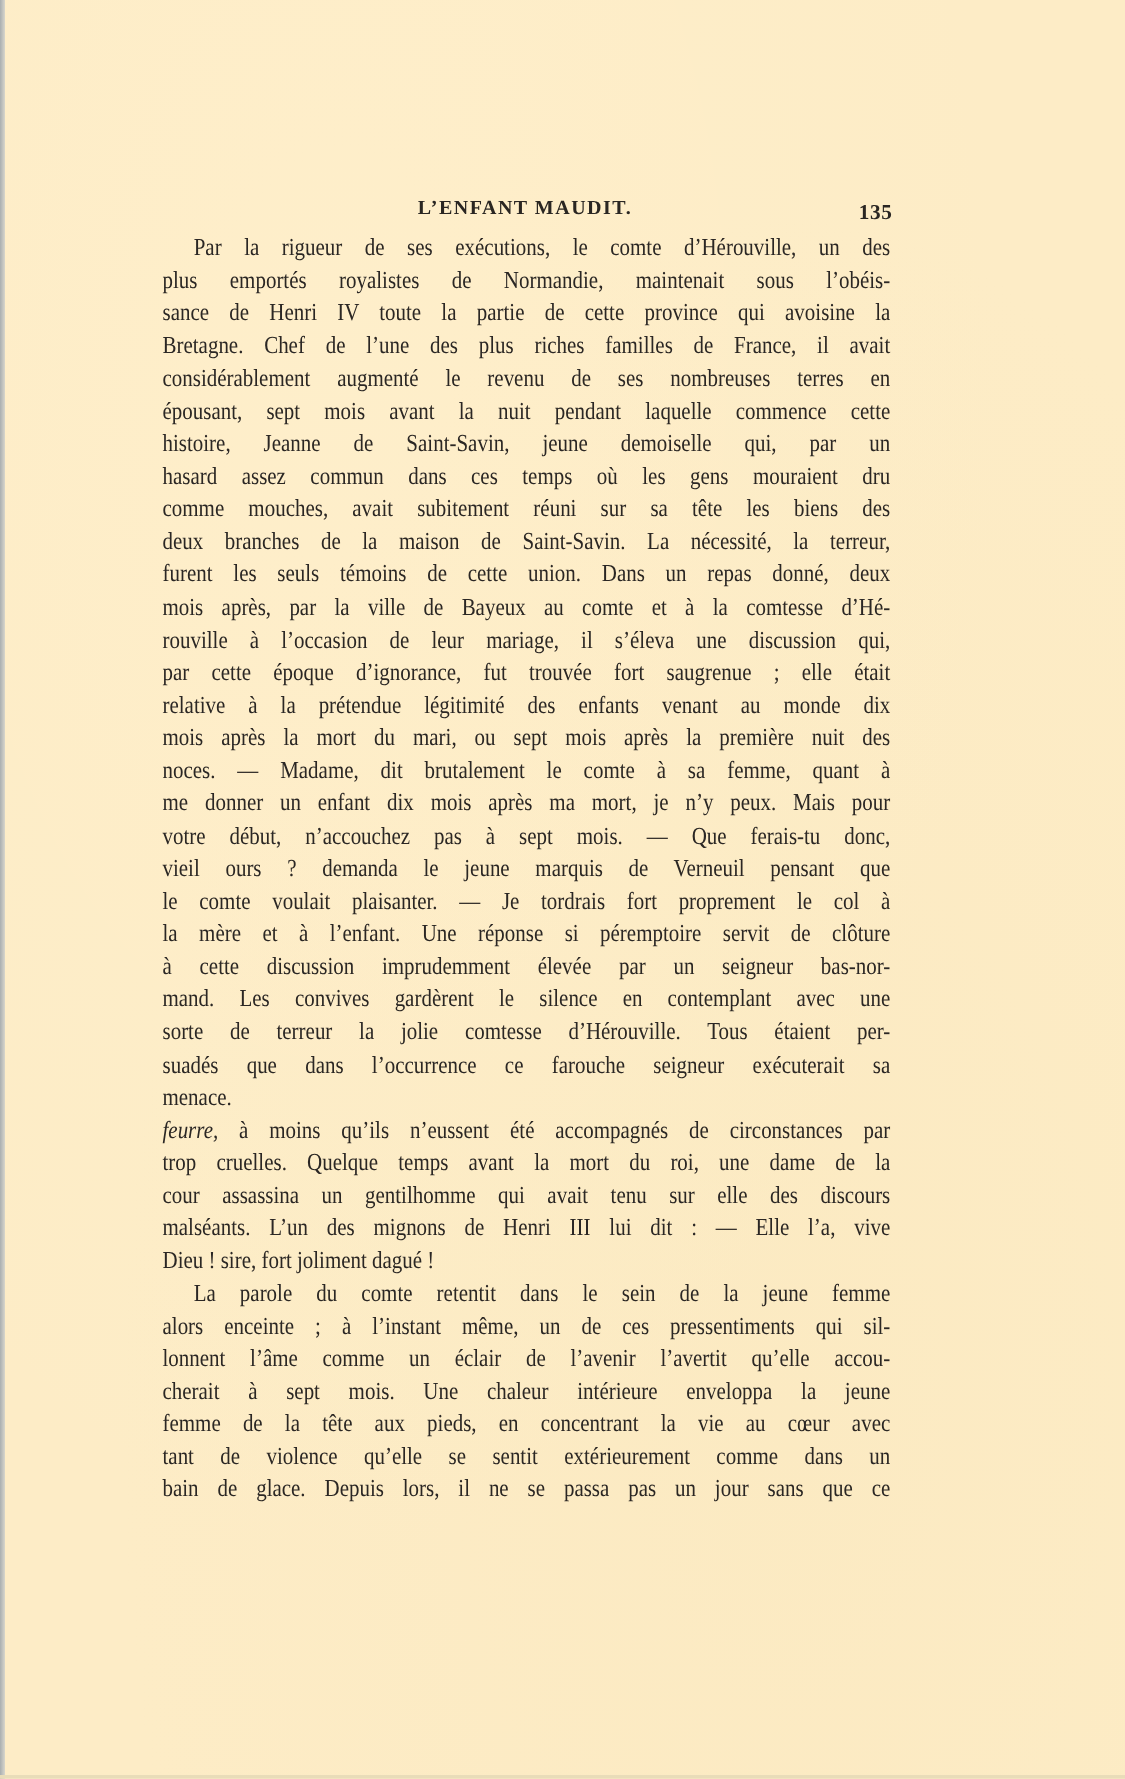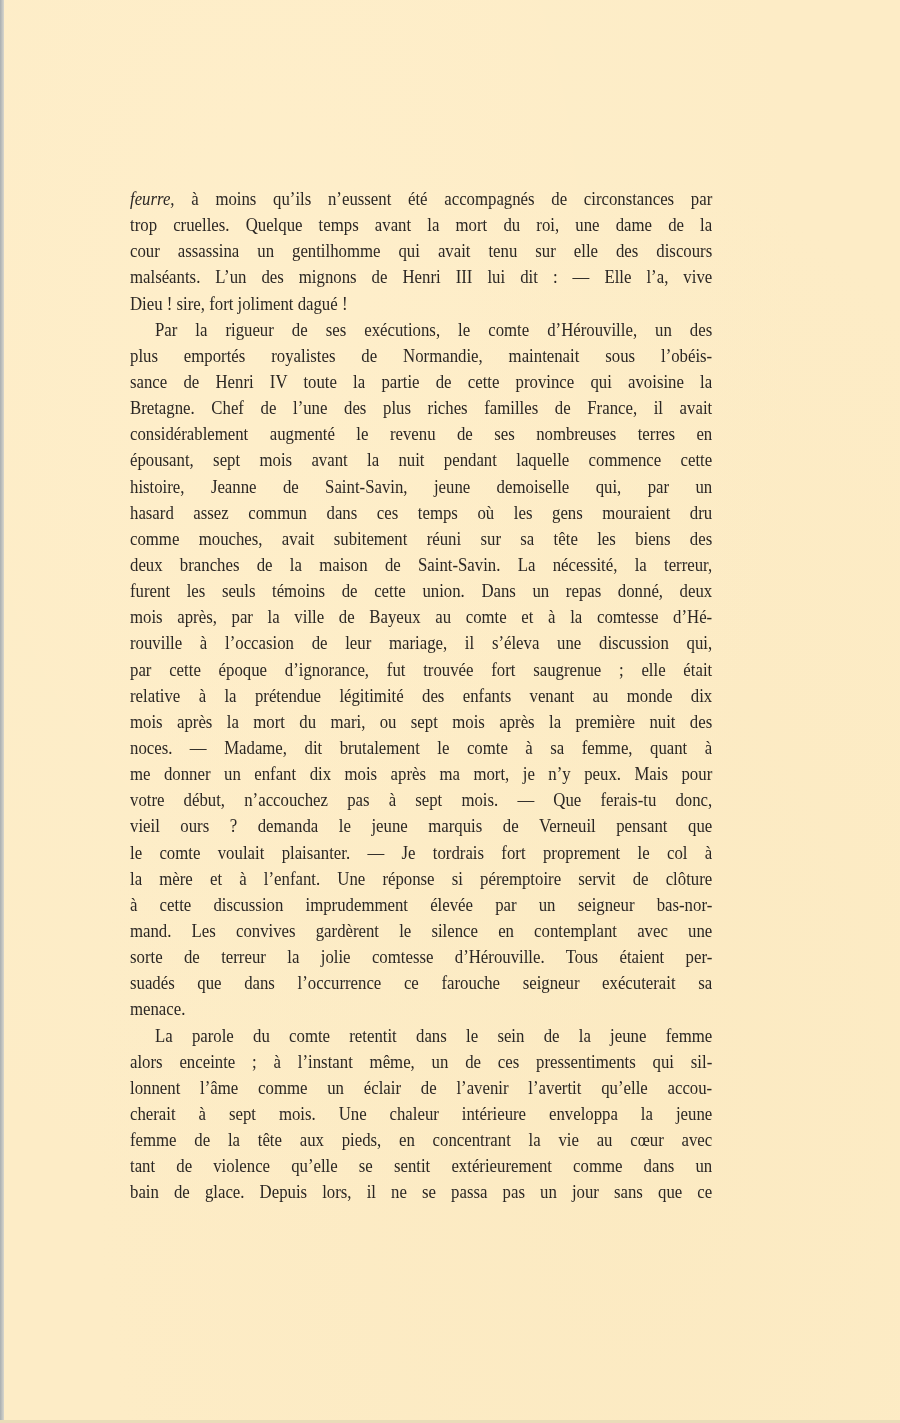--- a/index.html
+++ b/index.html
@@ -96,29 +96,26 @@
       font-style: italic;
     }
   </style>
 </head>
 <body>
 
 <div class="page">
   <div class="left-edge"></div>
   <div class="bottom-edge"></div>
 
+  <div class="running-head">
+    <span class="running-title">L’ENFANT MAUDIT.</span>
+    <span class="page-number">135</span>
+  </div>
 
   <div class="text-block" id="text-block">
-      <div>
-        <span class="line"><em>feurre,</em><span> à moins qu’ils n’eussent été accompagnés de circonstances par</span></span>
-        <span class="line">trop cruelles. Quelque temps avant la mort du roi, une dame de la</span>
-        <span class="line">cour assassina un gentilhomme qui avait tenu sur elle des discours</span>
-        <span class="line">malséants. L’un des mignons de Henri III lui dit : — Elle l’a, vive</span>
-        <span class="line last">Dieu ! sire, fort joliment dagué !</span>
-      </div>
       <div>
         <span class="line indent">Par la rigueur de ses exécutions, le comte d’Hérouville, un des</span>
         <span class="line">plus emportés royalistes de Normandie, maintenait sous l’obéis-</span>
         <span class="line">sance de Henri IV toute la partie de cette province qui avoisine la</span>
         <span class="line">Bretagne. Chef de l’une des plus riches familles de France, il avait</span>
         <span class="line">considérablement augmenté le revenu de ses nombreuses terres en</span>
         <span class="line">épousant, sept mois avant la nuit pendant laquelle commence cette</span>
         <span class="line">histoire, Jeanne de Saint-Savin, jeune demoiselle qui, par un</span>
         <span class="line">hasard assez commun dans ces temps où les gens mouraient dru</span>
         <span class="line">comme mouches, avait subitement réuni sur sa tête les biens des</span>
@@ -135,20 +132,27 @@
         <span class="line">vieil ours ? demanda le jeune marquis de Verneuil pensant que</span>
         <span class="line">le comte voulait plaisanter. — Je tordrais fort proprement le col à</span>
         <span class="line">la mère et à l’enfant. Une réponse si péremptoire servit de clôture</span>
         <span class="line">à cette discussion imprudemment élevée par un seigneur bas-nor-</span>
         <span class="line">mand. Les convives gardèrent le silence en contemplant avec une</span>
         <span class="line">sorte de terreur la jolie comtesse d’Hérouville. Tous étaient per-</span>
         <span class="line">suadés que dans l’occurrence ce farouche seigneur exécuterait sa</span>
         <span class="line last">menace.</span>
       </div>
       <div>
+        <span class="line"><em>feurre,</em><span> à moins qu’ils n’eussent été accompagnés de circonstances par</span></span>
+        <span class="line">trop cruelles. Quelque temps avant la mort du roi, une dame de la</span>
+        <span class="line">cour assassina un gentilhomme qui avait tenu sur elle des discours</span>
+        <span class="line">malséants. L’un des mignons de Henri III lui dit : — Elle l’a, vive</span>
+        <span class="line last">Dieu ! sire, fort joliment dagué !</span>
+      </div>
+      <div>
         <span class="line indent">La parole du comte retentit dans le sein de la jeune femme</span>
         <span class="line">alors enceinte ; à l’instant même, un de ces pressentiments qui sil-</span>
         <span class="line">lonnent l’âme comme un éclair de l’avenir l’avertit qu’elle accou-</span>
         <span class="line">cherait à sept mois. Une chaleur intérieure enveloppa la jeune</span>
         <span class="line">femme de la tête aux pieds, en concentrant la vie au cœur avec</span>
         <span class="line">tant de violence qu’elle se sentit extérieurement comme dans un</span>
         <span class="line">bain de glace. Depuis lors, il ne se passa pas un jour sans que ce</span>
       </div>
     </div>
 </div>

